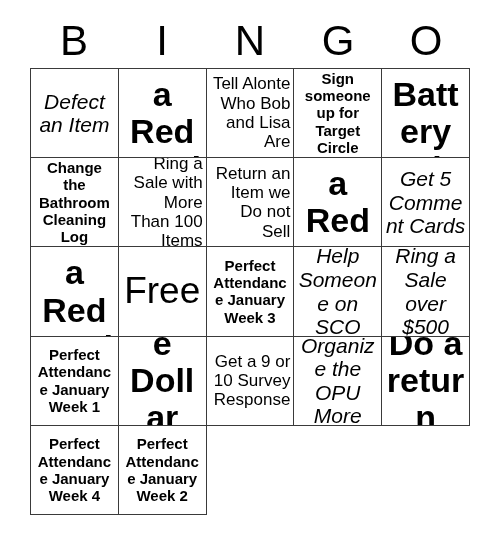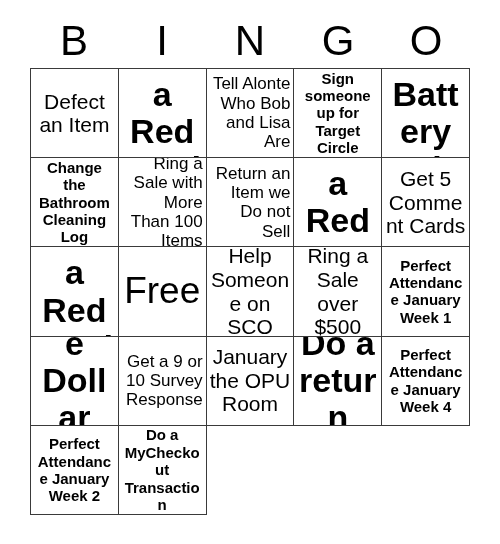--- a/index.html
+++ b/index.html
@@ -80,21 +80,21 @@
     width: 100%;
     line-height: 1.14;
     color: #000000;
     font-family: "Liberation Sans", sans-serif;
     word-wrap: break-word;
   }
 
   
   .sz-xxl .cell-text { font-size: 37px; line-height: 1.05; }
   .sz-xl  .cell-text { font-size: 34px; line-height: 1.1; font-weight: bold; }
-  .sz-lg  .cell-text { font-size: 21px; line-height: 1.12; }
+  .sz-lg  .cell-text { font-size: 21px; line-height: 1.12; font-style: italic; }
   .sz-md  .cell-text { font-size: 17px; line-height: 1.14; text-align: right; }
   .sz-sm  .cell-text { font-size: 15px; line-height: 1.16; font-weight: bold; }
 </style>
 </head>
 <body>
 
 <div id="bingo-card">
 
   <div id="bingo-header">
     <div class="header-letter">B</div>
@@ -134,45 +134,45 @@
       </div>
       <div class="bingo-cell sz-lg">
         <span class="cell-text">Get 5 Comment Cards</span>
       </div>
       <div class="bingo-cell sz-xl">
         <span class="cell-text">Get a Red Card</span>
       </div>
       <div class="bingo-cell sz-xxl">
         <span class="cell-text">Free</span>
       </div>
+      <div class="bingo-cell sz-sm">
+        <span class="cell-text">Perfect Attendance January Week 3</span>
+      </div>
       <div class="bingo-cell sz-lg">
         <span class="cell-text">Help Someone on SCO</span>
       </div>
       <div class="bingo-cell sz-lg">
         <span class="cell-text">Ring a Sale over $500</span>
       </div>
       <div class="bingo-cell sz-sm">
         <span class="cell-text">Perfect Attendance January Week 1</span>
       </div>
       <div class="bingo-cell sz-xl">
         <span class="cell-text">Zone Dollar Spot</span>
       </div>
       <div class="bingo-cell sz-md">
         <span class="cell-text">Get a 9 or 10 Survey Response</span>
       </div>
       <div class="bingo-cell sz-lg">
-        <span class="cell-text">January the OPU Room</span>
+        <span class="cell-text">Organize the OPU More</span>
       </div>
       <div class="bingo-cell sz-xl">
         <span class="cell-text">Do a return</span>
       </div>
       <div class="bingo-cell sz-sm">
         <span class="cell-text">Perfect Attendance January Week 4</span>
       </div>
       <div class="bingo-cell sz-sm">
         <span class="cell-text">Perfect Attendance January Week 2</span>
       </div>
-      <div class="bingo-cell sz-sm">
-        <span class="cell-text">Do a MyCheckout Transaction</span>
-      </div>
     </div>
 
 </div>
 
 </body></html>

